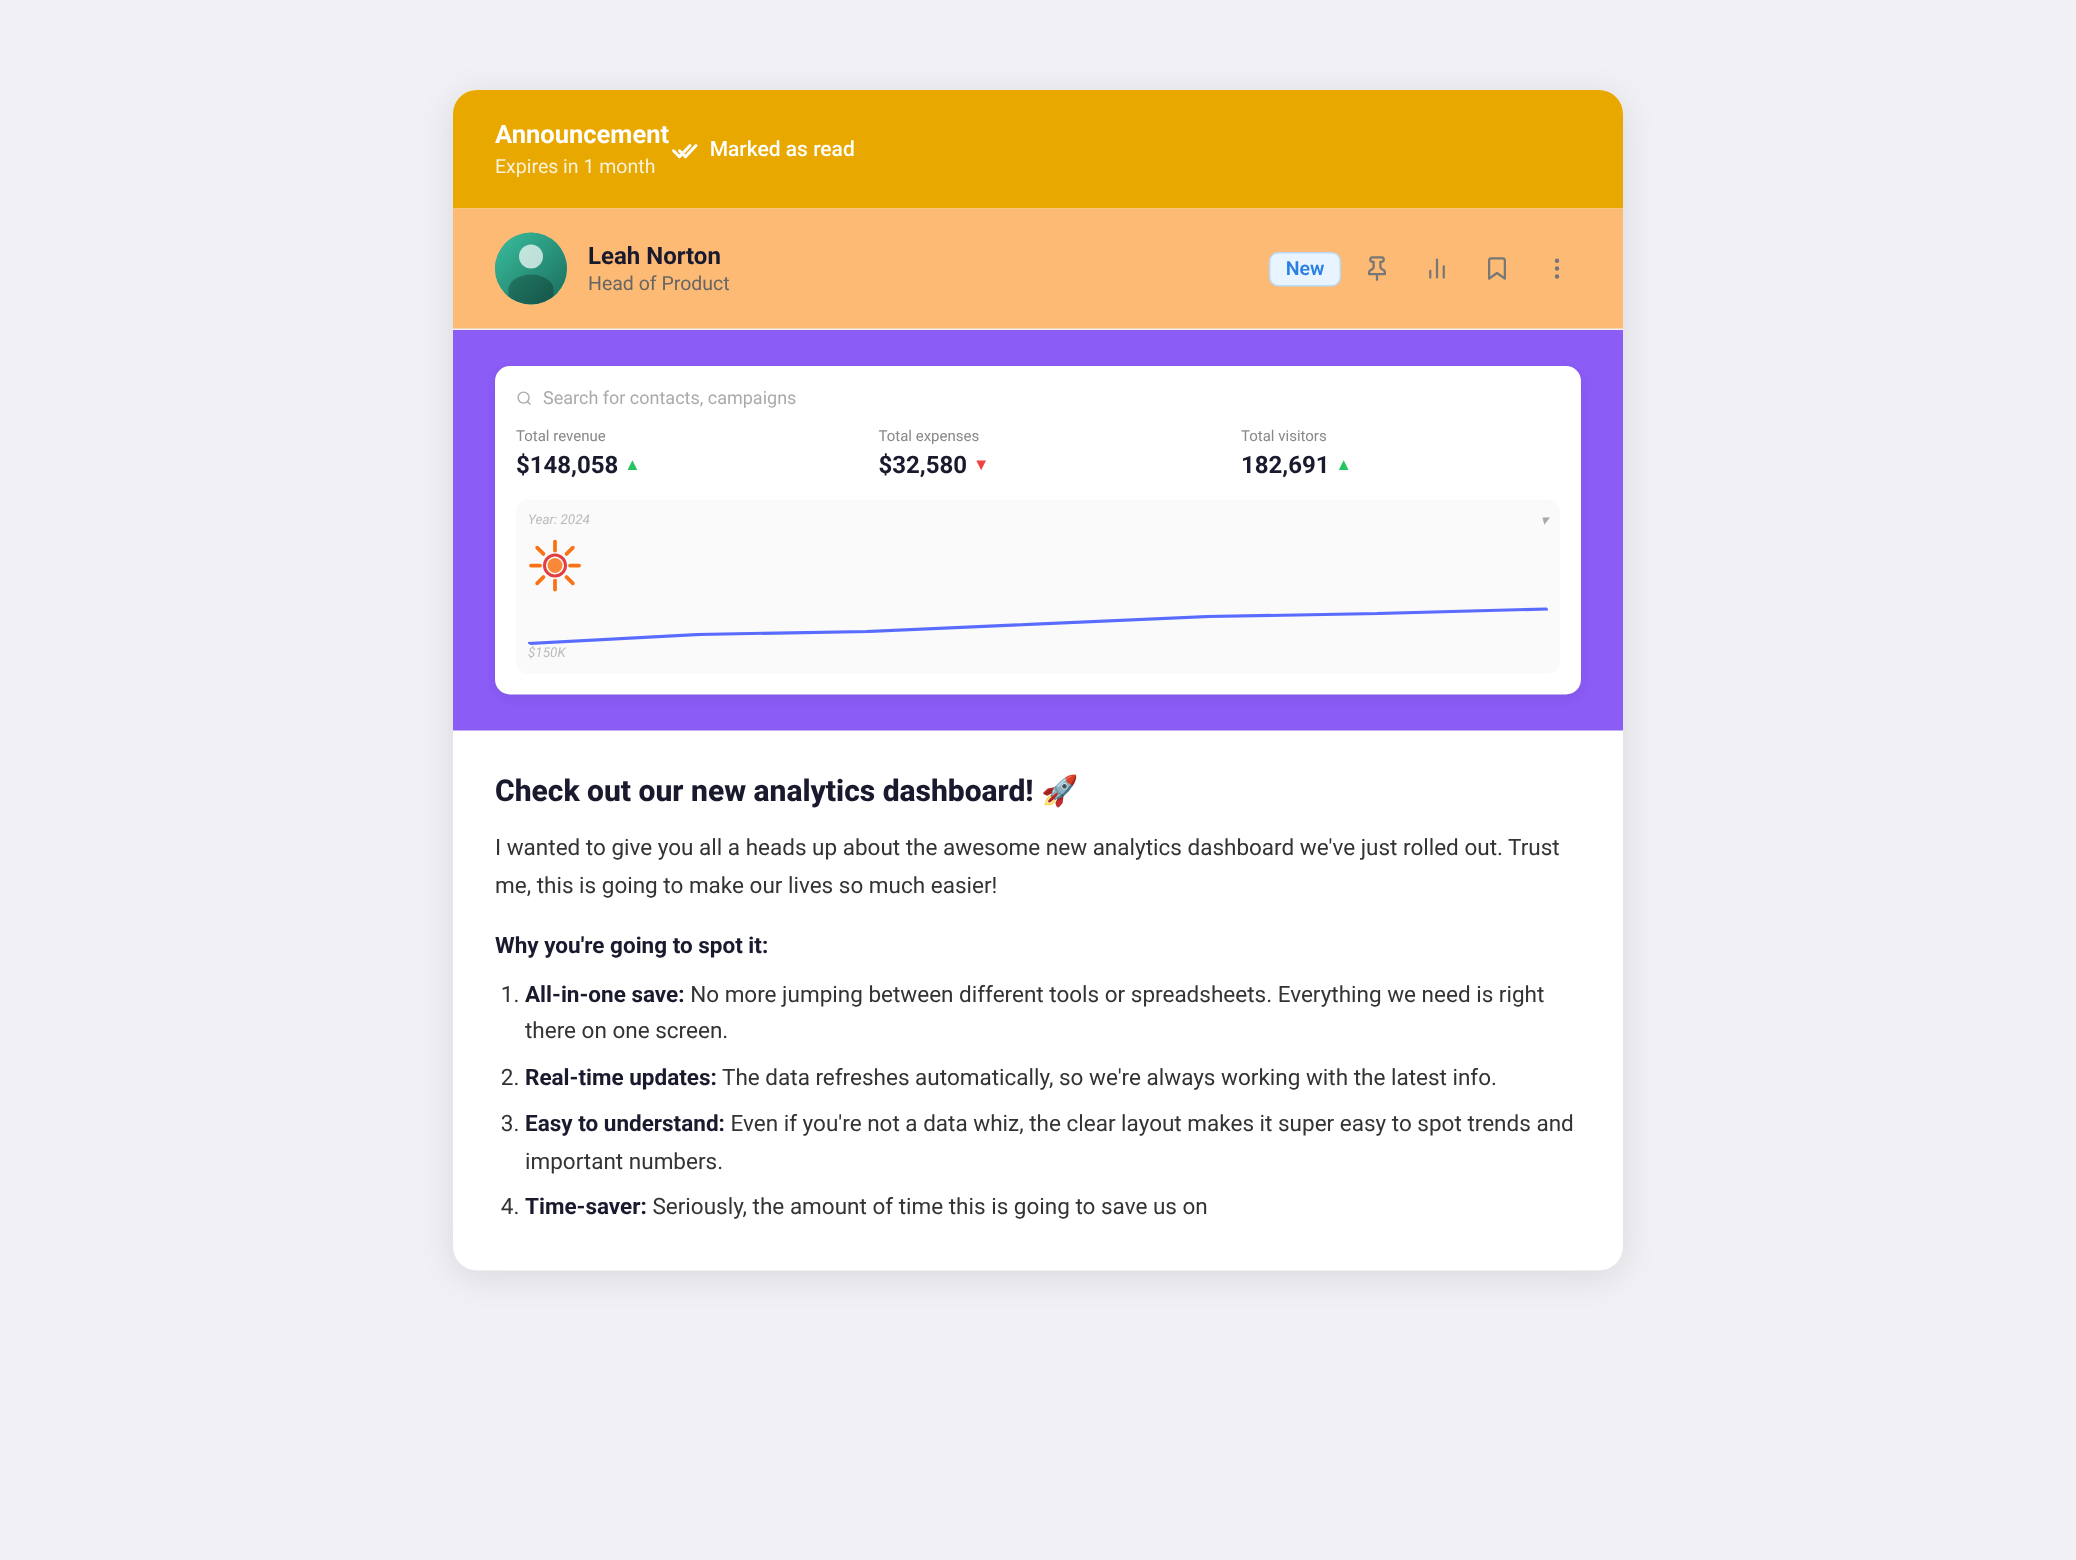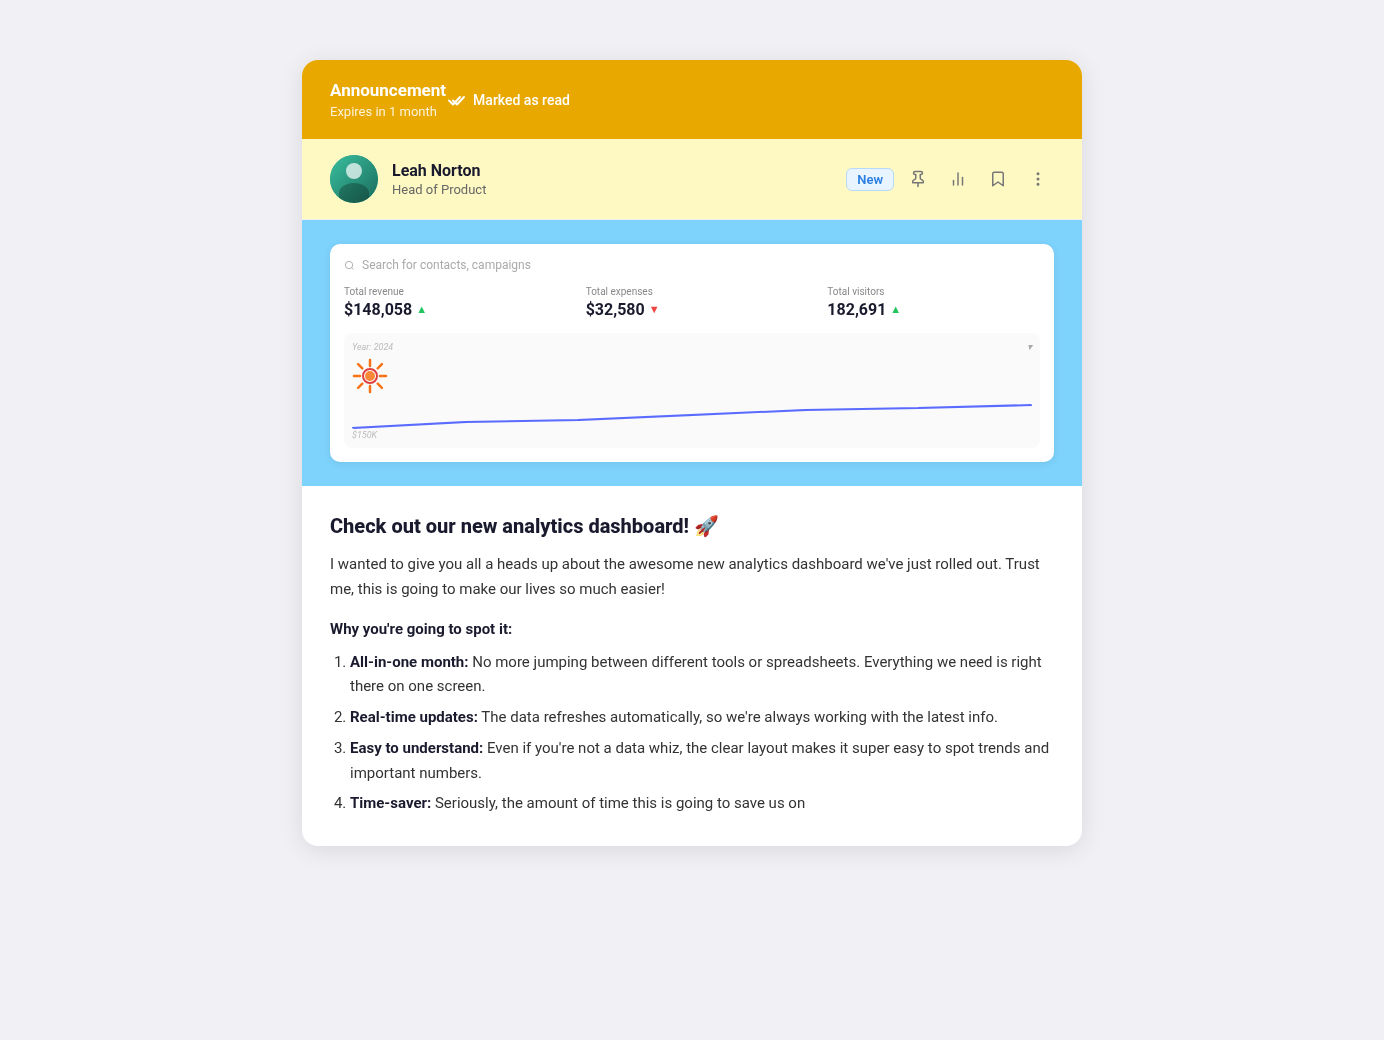--- a/index.html
+++ b/index.html
@@ -54,21 +54,21 @@
       align-items: center;
       justify-content: center;
     }
 
     
     .author-row {
       display: flex;
       align-items: center;
       justify-content: space-between;
       padding: 16px 28px;
-      background: #fef9c3;
+      background: #fdba74;
       border-bottom: 1px solid #f0f0f0;
     }
     .author-info {
       display: flex;
       align-items: center;
       gap: 14px;
     }
     .avatar {
       width: 48px;
       height: 48px;
@@ -146,21 +146,21 @@
       justify-content: center;
       cursor: pointer;
       border-radius: 6px;
       color: #777;
       font-size: 17px;
       transition: background 0.15s;
     }
 
     
     .preview-banner {
-      background: #7dd3fc;
+      background: #8b5cf6;
       padding: 24px 28px;
       display: flex;
       gap: 16px;
     }
     .preview-left {
       background: #fff;
       border-radius: 10px;
       flex: 1;
       padding: 14px;
       box-shadow: 0 2px 8px rgba(0,0,0,0.07);
@@ -436,21 +436,21 @@
       </div>
     </div>
   </div>
 
   <div class="content">
     <div class="content-title">Check out our new analytics dashboard! 🚀</div>
     <div class="content-body">I wanted to give you all a heads up about the awesome new analytics dashboard we've just rolled out. Trust me, this is going to make our lives so much easier!</div>
     <div class="why-title">Why you're going to spot it:</div>
     <ol class="feature-list">
       <li>
-        <strong>All-in-one month:</strong>
+        <strong>All-in-one save:</strong>
         <span> No more jumping between different tools or spreadsheets. Everything we need is right there on one screen.</span>
       </li>
       <li>
         <strong>Real-time updates:</strong>
         <span> The data refreshes automatically, so we're always working with the latest info.</span>
       </li>
       <li>
         <strong>Easy to understand:</strong>
         <span> Even if you're not a data whiz, the clear layout makes it super easy to spot trends and important numbers.</span>
       </li>

